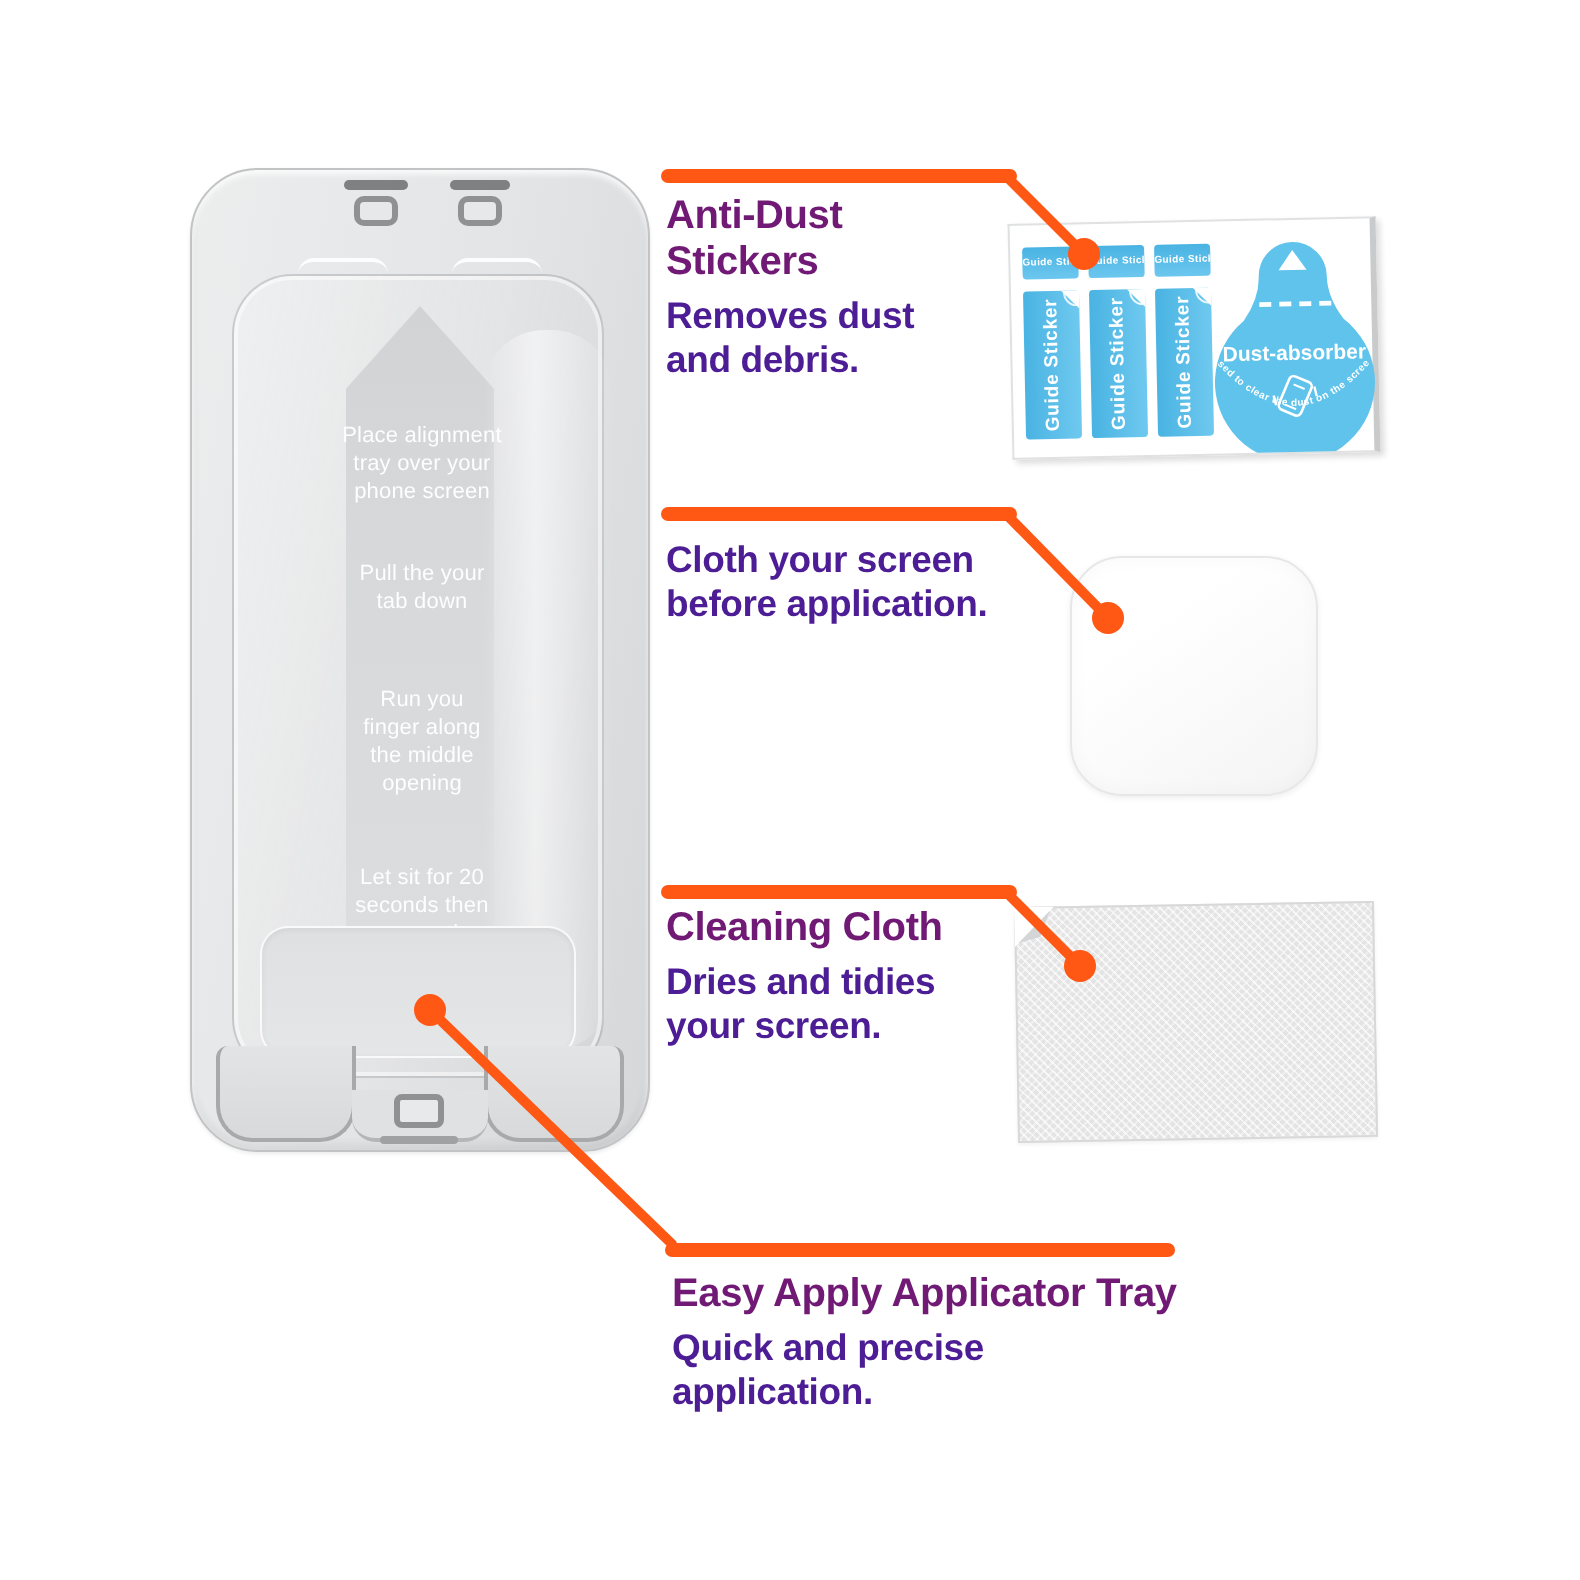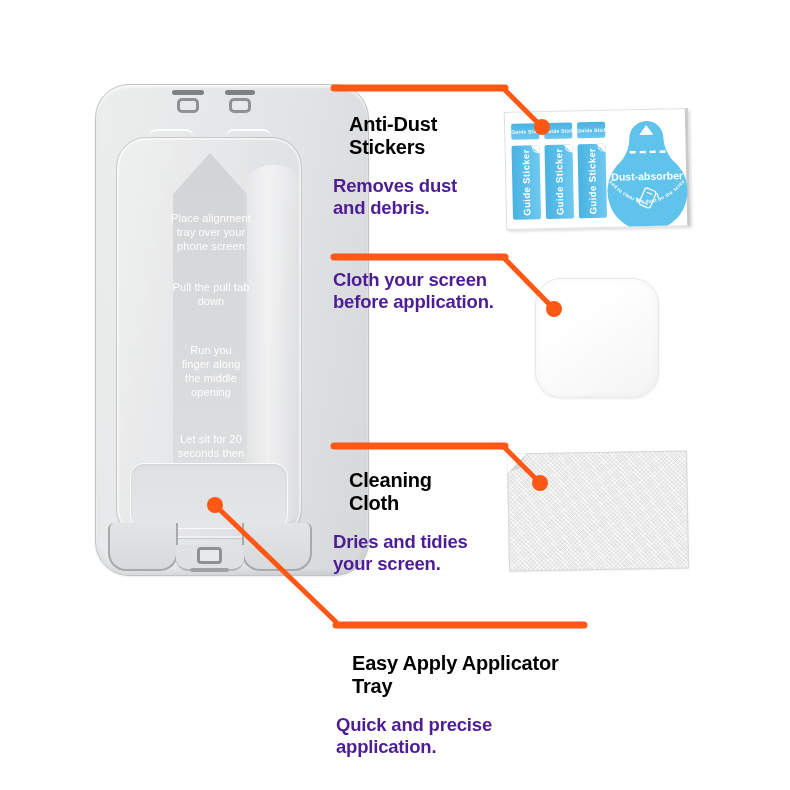--- a/index.html
+++ b/index.html
@@ -9,21 +9,20 @@
   }
   .canvas{position:absolute;left:0;top:0;width:790px;height:790px;}
 
   
   .tray{
     position:absolute;left:95px;top:84px;width:228px;height:490px;
     border-radius:34px;
     background:linear-gradient(100deg,#eceded 0%,#e3e4e6 55%,#d6d7d9 100%);
     border:1px solid #c2c3c5;
     box-shadow:inset 0 2px 3px rgba(255,255,255,.85), inset 0 -3px 5px rgba(0,0,0,.07), 0 1px 2px rgba(0,0,0,.08);
-    padding-left:44px;
   }
   .clip-slot{position:absolute;top:5px;height:5px;border-radius:3px;background:#7e8082;}
   .clip-slot.s1{left:76px;width:32px;}
   .clip-slot.s2{left:129px;width:30px;}
   .clip-tab{position:absolute;top:13px;width:22px;height:15px;border:3px solid #8f9193;border-radius:5px;background:#e7e8e9;box-sizing:border-box;}
   .clip-tab.t1{left:81px;}
   .clip-tab.t2{left:133px;}
   .hook{position:absolute;top:44px;width:45px;height:10px;border-top:2px solid rgba(255,255,255,.9);border-radius:8px 8px 0 0;}
   .hook.hl{left:53px;} .hook.hr{left:130px;}
   .recess{
@@ -113,21 +112,21 @@
     border:1px solid #d7d8d9;
     box-shadow:0 1px 2px rgba(0,0,0,.06);box-sizing:border-box;
   }
   .cloth-fold{position:absolute;left:-1px;top:-1px;}
 
   
   .overlay{position:absolute;left:0;top:0;width:790px;height:790px;pointer-events:none;}
 
   
   .callout{position:absolute;}
-  .callout h3{margin:16px;font-size:20px;font-weight:bold;color:#000000;letter-spacing:-.2px;}
+  .callout h3{margin:0;font-size:20px;font-weight:bold;color:#701a75;letter-spacing:-.2px;}
   .callout p{margin:4px 0 0;font-size:18.5px;line-height:22px;color:#4c1d95;font-weight:600;letter-spacing:-.2px;}
   .c1{left:333px;top:97px;width:160px;}
   .c2{left:333px;top:265px;width:178px;}
   .c3{left:333px;top:453px;width:150px;}
   .c4{left:336px;top:636px;width:260px;}
   .c4 p{width:185px;}
 </style>
 </head>
 <body>
 
@@ -137,21 +136,21 @@
     <div class="clip-slot s1"></div>
     <div class="clip-slot s2"></div>
     <div class="clip-tab t1"></div>
     <div class="clip-tab t2"></div>
     <div class="recess"></div>
     <div class="hook hl"></div>
     <div class="hook hr"></div>
     <div class="channel"></div>
     <div class="channel-shine"></div>
     <p class="tray-instruction ti-0">Place alignment tray over your phone screen</p>
-    <p class="tray-instruction ti-1">Pull the pull tab down</p>
+    <p class="tray-instruction ti-1">Pull the your tab down</p>
     <p class="tray-instruction ti-2">Run you finger along the middle opening</p>
     <p class="tray-instruction ti-3">Let sit for 20 seconds then remove the alignment tray</p>
     <div class="bottom-panel"></div>
     <div class="foot fl"></div>
     <div class="foot fr"></div>
     <div class="bottom-lip"></div>
     <div class="center-tab"></div>
     <div class="center-bar"></div>
   </div>
 

